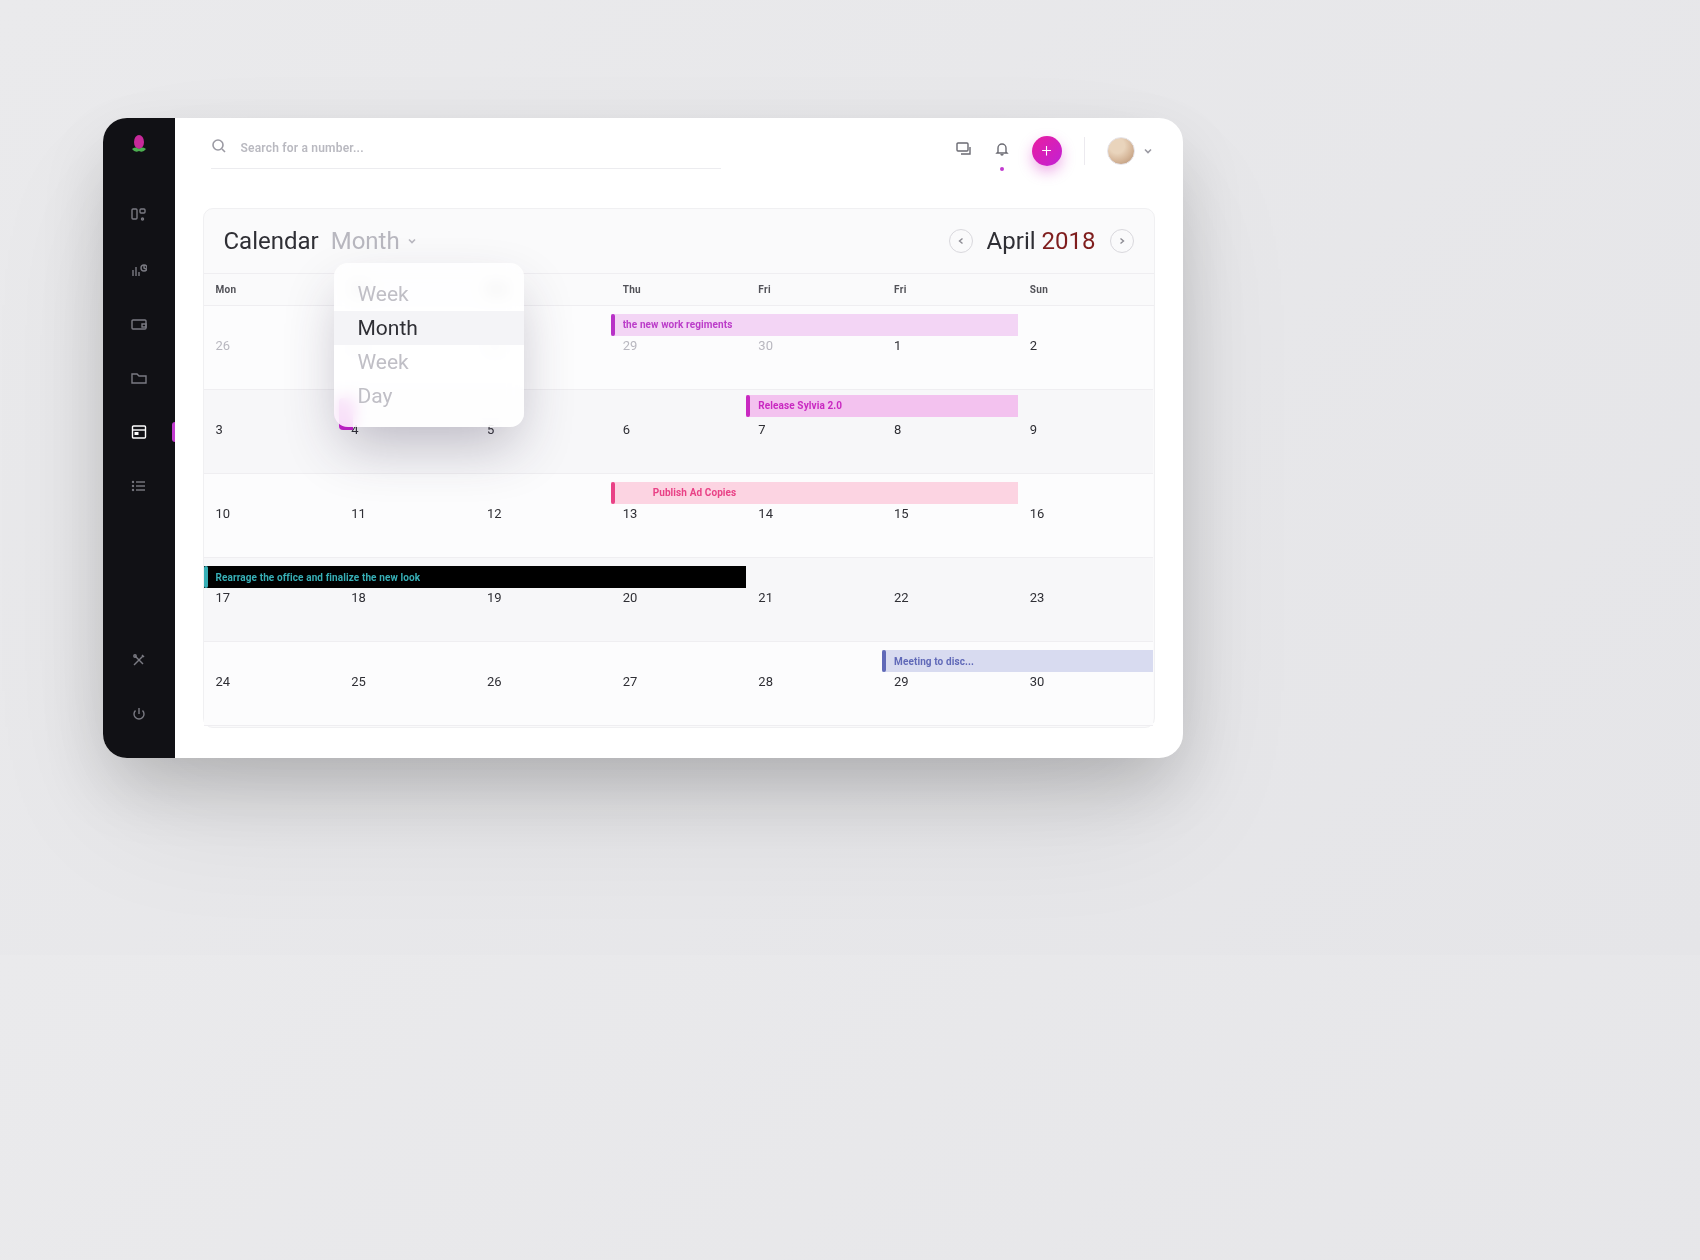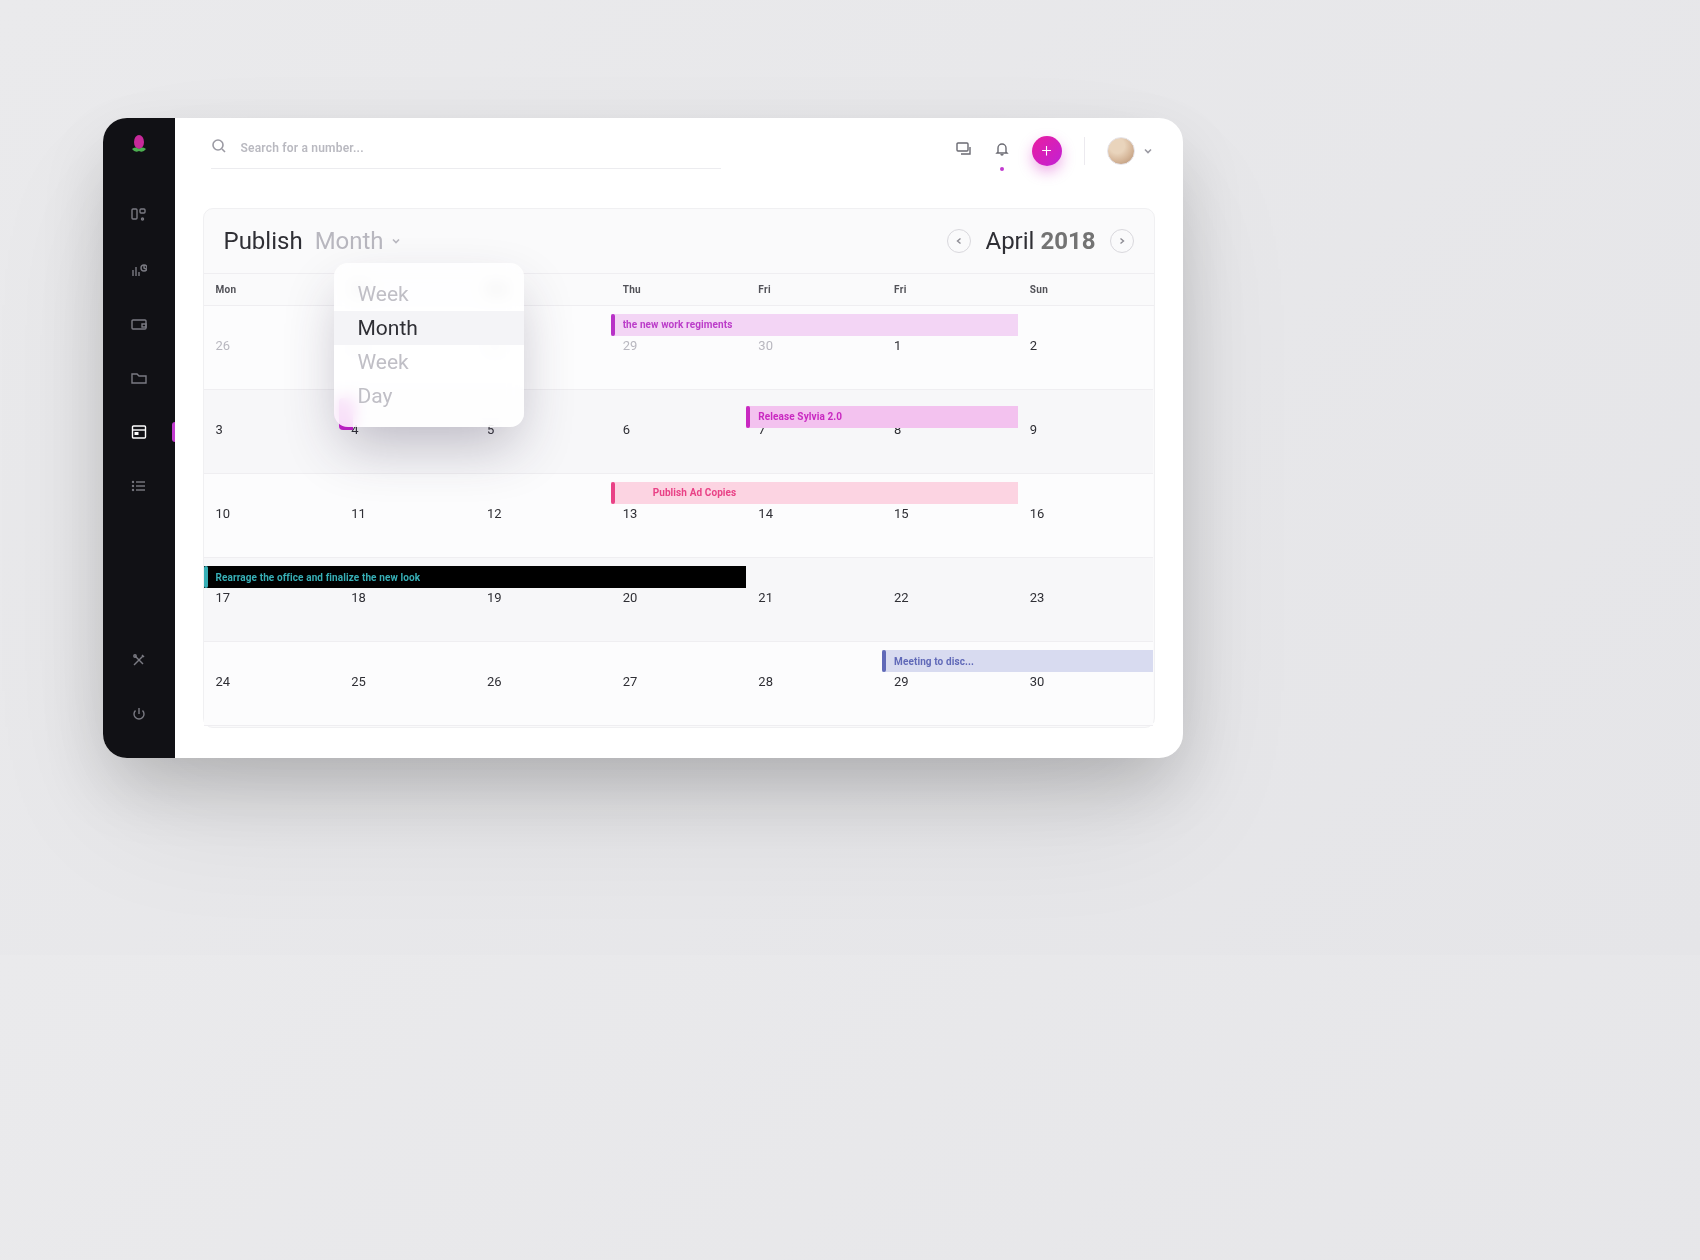--- a/index.html
+++ b/index.html
@@ -93,21 +93,21 @@
   }
   .cal-title { font-size:24px; color:#2f2f35; font-weight:400;}
   .cal-view { font-size:24px; color:#b8b7bf; font-weight:400; margin-left:12px; display:flex; align-items:center; gap:6px; cursor:pointer;}
   .cal-date-nav { margin-left:auto; display:flex; align-items:center; gap:14px;}
   .nav-circle {
     width:24px; height:24px; border:1px solid #d9d8dd; border-radius:50%;
     display:flex; align-items:center; justify-content:center; color:#8c8b93; cursor:pointer;
     font-size:11px;
   }
   .cal-month { font-size:24px; color:#2f2f35; font-weight:400;}
-  .cal-year { font-size:24px; color:#737373; font-weight:700; margin-left:6px;}
+  .cal-year { font-size:24px; color:#7f1d1d; font-weight:400; margin-left:6px;}
   .weekdays {
     display:grid; grid-template-columns:repeat(7,1fr);
     border-top:1px solid #efeef1;
     border-bottom:1px solid #efeef1;
   }
   .weekday {
     padding:10px 12px; font-size:10px; font-weight:700; color:#525258;
     letter-spacing:0.3px;
   }
   .grid {
@@ -265,21 +265,21 @@
                 <path d="M2 3.5 L5 6.5 L8 3.5"></path>
               </svg>
           </span>
         </div>
       </div>
     </div>
 
     <div class="calendar-wrap">
       <div class="calendar-card">
         <div class="cal-header" style="position:relative;">
-          <span class="cal-title">Publish</span>
+          <span class="cal-title">Calendar</span>
           <span class="cal-view">
             <span>Month</span>
             <svg width="12" height="12" viewBox="0 0 12 12" fill="none" stroke="currentColor" stroke-width="1.6">
                 <path d="M3 4.5 L6 7.5 L9 4.5"></path>
               </svg>
           </span>
           <div class="cal-date-nav">
             <div class="nav-circle">
               <svg width="8" height="8" viewBox="0 0 8 8" fill="none" stroke="currentColor" stroke-width="1.4">
                   <path d="M5.5 1.5 L2.5 4 L5.5 6.5"></path>
@@ -318,21 +318,21 @@
             <div class="row-even" style="display: contents;"><div class="cell" style="grid-area: 2 / 1;"><span>3</span></div><div class="cell" style="grid-area: 2 / 2;"><span>4</span></div><div class="cell" style="grid-area: 2 / 3;"><span>5</span></div><div class="cell" style="grid-area: 2 / 4;"><span>6</span></div><div class="cell" style="grid-area: 2 / 5;"><span>7</span></div><div class="cell" style="grid-area: 2 / 6;"><span>8</span></div><div class="cell" style="grid-area: 2 / 7;"><span>9</span></div></div>
             <div class="row-odd" style="display: contents;"><div class="cell" style="grid-area: 3 / 1;"><span>10</span></div><div class="cell" style="grid-area: 3 / 2;"><span>11</span></div><div class="cell" style="grid-area: 3 / 3;"><span>12</span></div><div class="cell" style="grid-area: 3 / 4;"><span>13</span></div><div class="cell" style="grid-area: 3 / 5;"><span>14</span></div><div class="cell" style="grid-area: 3 / 6;"><span>15</span></div><div class="cell" style="grid-area: 3 / 7;"><span>16</span></div></div>
             <div class="row-even" style="display: contents;"><div class="cell" style="grid-area: 4 / 1;"><span>17</span></div><div class="cell" style="grid-area: 4 / 2;"><span>18</span></div><div class="cell" style="grid-area: 4 / 3;"><span>19</span></div><div class="cell" style="grid-area: 4 / 4;"><span>20</span></div><div class="cell" style="grid-area: 4 / 5;"><span>21</span></div><div class="cell" style="grid-area: 4 / 6;"><span>22</span></div><div class="cell" style="grid-area: 4 / 7;"><span>23</span></div></div>
             <div class="row-odd" style="display: contents;"><div class="cell" style="grid-area: 5 / 1;"><span>24</span></div><div class="cell" style="grid-area: 5 / 2;"><span>25</span></div><div class="cell" style="grid-area: 5 / 3;"><span>26</span></div><div class="cell" style="grid-area: 5 / 4;"><span>27</span></div><div class="cell" style="grid-area: 5 / 5;"><span>28</span></div><div class="cell" style="grid-area: 5 / 6;"><span>29</span></div><div class="cell" style="grid-area: 5 / 7;"><span>30</span></div></div>
             <div style="position: absolute; inset: 0px; display: grid; grid-template-columns: repeat(7, 1fr); grid-template-rows: repeat(5, 1fr); pointer-events: none;">
               <div class="event ev-purple" style="grid-area: 1 / 4 / auto / 7; position: relative; align-self: start; height: 22px; margin-top: 4px; border-radius: 0px;">
                 <div class="bar"></div>
                 <span style="white-space: nowrap; overflow: hidden;">the new work regiments</span>
               </div>
               <div class="event ev-solid-magenta" style="grid-area: 2 / 2 / auto / 3; place-self: start; height: 32px; width: 14px; margin-top: 4px; border-radius: 4px 0px 0px 4px;"></div>
-              <div class="event ev-magenta" style="grid-area: 2 / 5 / auto / 7; position: relative; align-self: start; height: 22px; margin-top: 12px; border-radius: 0px;">
+              <div class="event ev-magenta" style="grid-area: 2 / 5 / auto / 7; position: relative; align-self: start; height: 22px; margin-top: 1px; border-radius: 0px;">
                 <div class="bar"></div>
                 <span style="white-space: nowrap; overflow: hidden;">Release Sylvia 2.0</span>
               </div>
               <div class="event ev-pink" style="grid-area: 3 / 4 / auto / 7; position: relative; align-self: start; height: 22px; margin-top: 4px; border-radius: 0px;">
                 <div class="bar"></div>
                 <span style="white-space: nowrap; overflow: hidden; padding-left: 30px;">Publish Ad Copies</span>
               </div>
               <div class="event ev-teal" style="grid-area: 4 / 1 / auto / 5; position: relative; align-self: start; height: 22px; margin-top: 4px; border-radius: 0px;">
                 <div class="bar"></div>
                 <span style="white-space: nowrap; overflow: hidden;">Rearrage the office and finalize the new look</span>

